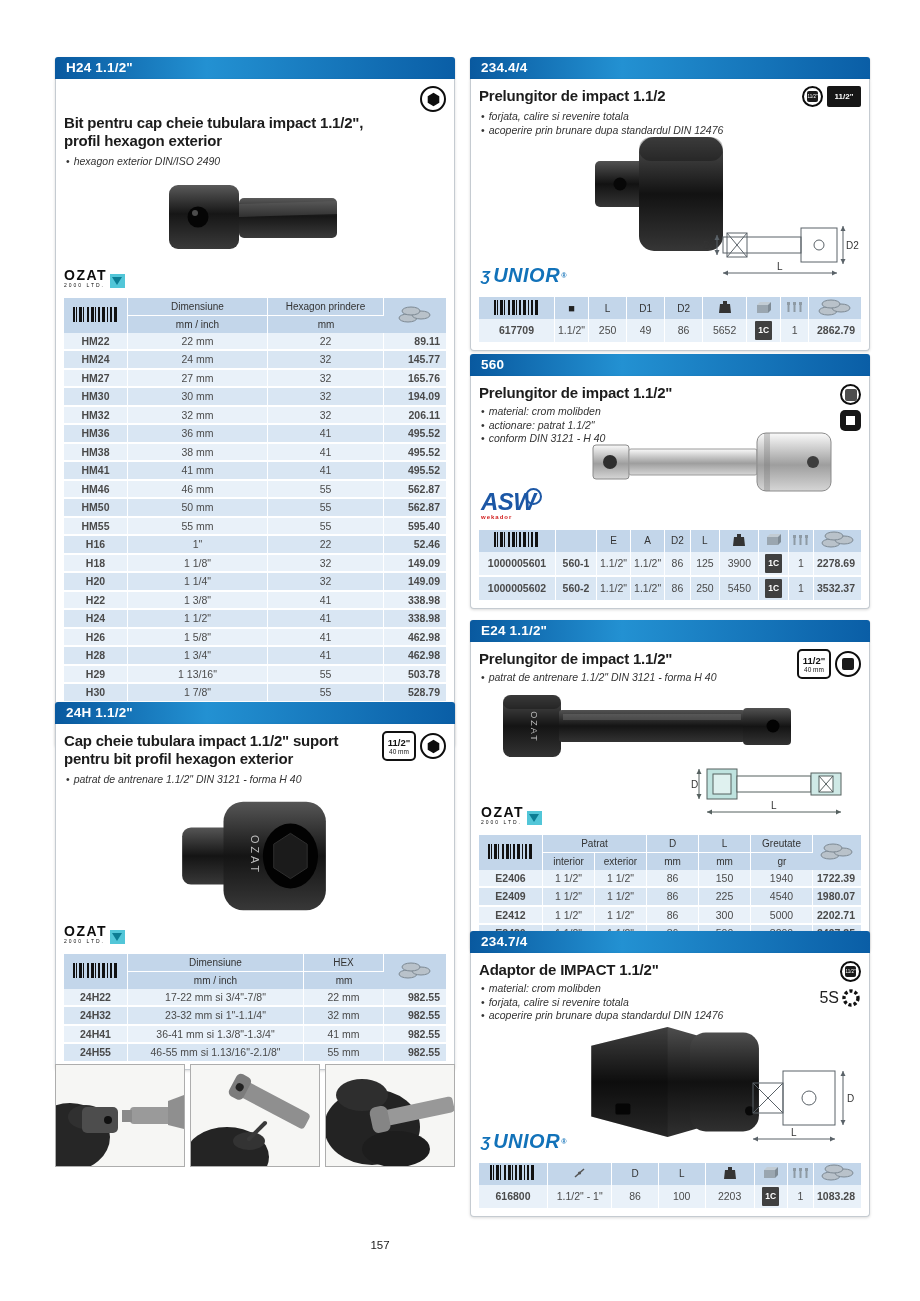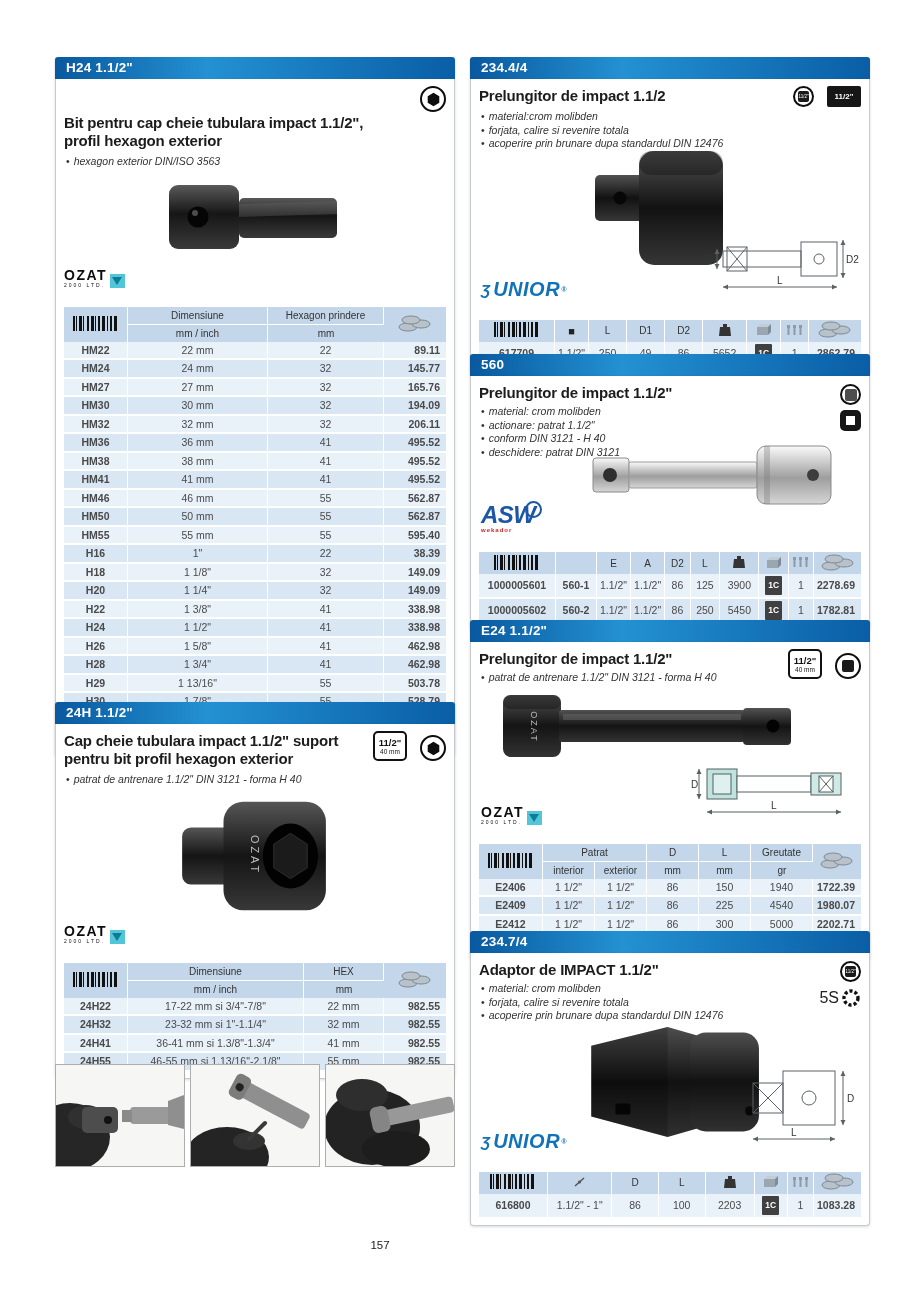--- a/index.html
+++ b/index.html
@@ -11,23 +11,23 @@
        padding-left:11px;letter-spacing:.2px;box-shadow:0 1px 2px rgba(0,0,0,.25);}
   .box{background:#fff;border:1px solid #c5cbd1;border-top:none;border-radius:0 0 4px 4px;
        padding:7px 8px 6px;box-shadow:0 1px 3px rgba(0,0,0,.15);position:relative;}
   .trow{display:flex;justify-content:space-between;align-items:flex-start;}
   .title{font-size:15px;font-weight:bold;color:#1c1c1c;margin:1px 0 3px;line-height:18px;letter-spacing:-.2px;}
   .bullets{margin:2px 0 2px 2px;}
   .b{font-size:10.5px;color:#333;line-height:13.5px;}
   .b .dot{margin-right:4px;font-style:normal;}
   .b i{font-style:italic;}
   .figure{display:flex;justify-content:center;align-items:center;}
-  .iconset{display:flex;gap:13px;align-items:flex-end;flex-shrink:0;}
+  .iconset{display:flex;gap:4px;align-items:center;flex-shrink:0;}
   
-  .ptable{width:100%;border-collapse:separate;border-spacing:0;margin-top:19px;}
+  .ptable{width:100%;border-collapse:separate;border-spacing:0;margin-top:10px;}
   .ptable th{background:#c3d6ea;font-weight:normal;font-size:10px;color:#333;padding:1.5px 2px;
              border-right:1px solid #fff;text-align:center;vertical-align:middle;height:14px;}
   .ptable th.sub{border-top:1px solid #fff;}
   .ptable td{font-size:10.5px;color:#4a4a4a;text-align:center;padding:2px 3px;
              border-right:1px solid #fff;border-bottom:2px solid #fff;vertical-align:middle;line-height:12.5px;}
   .ptable tr th:last-child,.ptable tr td:last-child{border-right:none;}
   .ptable tbody tr:nth-child(odd) td{background:#e9f1f9;}
   .ptable tbody tr:nth-child(even) td{background:#d9e6f3;}
   .c-code{font-weight:bold;color:#101010;}
   .c-price{font-weight:bold;color:#101010;text-align:right !important;padding-right:6px !important;}
@@ -87,21 +87,21 @@
         <h2 class="title" style="width:335px;margin-top:28px;">Bit pentru cap cheie tubulara impact 1.1/2", profil hexagon exterior</h2>
         <div class="iconset">
           <span class="ic-circle">
             <svg width="15" height="15" viewBox="0 0 14 14">
                 <polygon points="7,0.8 12.4,3.9 12.4,10.1 7,13.2 1.6,10.1 1.6,3.9" fill="#0d0d0d"></polygon>
               </svg>
           </span>
         </div>
       </div>
       <div class="bullets">
-        <div class="b"><span class="dot">•</span><i>hexagon exterior DIN/ISO 3563</i></div>
+        <div class="b"><span class="dot">•</span><i>hexagon exterior DIN/ISO 2490</i></div>
       </div>
       <div class="figure" style="height:96px;">
         <svg width="180" height="84" viewBox="0 0 180 84">
           <defs>
               <linearGradient id="gA" x1="0" y1="0" x2="0" y2="1">
             <stop offset="0" stop-color="#5a5a5a"></stop>
                 <stop offset=".45" stop-color="#161616"></stop>
                 <stop offset="1" stop-color="#3a3a3a"></stop>
           </linearGradient>
             </defs>
@@ -227,21 +227,21 @@
             <tr>
               <td class="c-code">HM55</td>
               <td class="c-dim">55 mm</td>
               <td class="c-dim">55</td>
               <td class="c-price">595.40</td>
             </tr>
             <tr>
               <td class="c-code">H16</td>
               <td class="c-dim">1"</td>
               <td class="c-dim">22</td>
-              <td class="c-price">38.39</td>
+              <td class="c-price">52.46</td>
             </tr>
             <tr>
               <td class="c-code">H18</td>
               <td class="c-dim">1 1/8"</td>
               <td class="c-dim">32</td>
               <td class="c-price">149.09</td>
             </tr>
             <tr>
               <td class="c-code">H20</td>
               <td class="c-dim">1 1/4"</td>
@@ -463,21 +463,20 @@
       <div class="trow">
         <h2 class="title">Prelungitor de impact 1.1/2</h2>
         <div class="iconset">
           <span class="ic-circle small">
             <span class="sq-fill tiny">11/2"</span>
           </span>
           <span class="sqchip">11/2''</span>
         </div>
       </div>
       <div class="bullets">
-        <div class="b"><span class="dot">•</span><i>material:crom molibden</i></div>
         <div class="b"><span class="dot">•</span><i>forjata, calire si revenire totala</i></div>
         <div class="b"><span class="dot">•</span><i>acoperire prin brunare dupa standardul DIN 12476</i></div>
       </div>
       <div class="mid" style="height:148px;">
         <div style="position:absolute;left:96px;top:-4px;">
           <svg width="150" height="120" viewBox="0 0 150 120">
             <defs>
                 <linearGradient id="gC" x1="0" y1="0" x2="0" y2="1">
               <stop offset="0" stop-color="#525252"></stop>
                   <stop offset=".5" stop-color="#121212"></stop>
@@ -611,21 +610,20 @@
           </span>
         <span class="sq-open">
             <span class="hole"></span>
           </span>
       </div>
       <h2 class="title" style="width:330px;">Prelungitor de impact 1.1/2"</h2>
       <div class="bullets">
         <div class="b"><span class="dot">•</span><i>material: crom molibden</i></div>
         <div class="b"><span class="dot">•</span><i>actionare: patrat 1.1/2"</i></div>
         <div class="b"><span class="dot">•</span><i>conform DIN 3121 - H 40</i></div>
-        <div class="b"><span class="dot">•</span><i>deschidere: patrat DIN 3121</i></div>
       </div>
       <div class="mid" style="height:72px;">
         <div style="position:absolute;right:14px;top:-34px;">
           <svg width="260" height="96" viewBox="0 0 260 72">
             <defs>
                 <linearGradient id="gD" x1="0" y1="0" x2="0" y2="1">
               <stop offset="0" stop-color="#fafafa"></stop>
                   <stop offset=".55" stop-color="#9e9e9e"></stop>
                   <stop offset="1" stop-color="#d6d6d6"></stop>
             </linearGradient>
@@ -725,21 +723,21 @@
             <tr>
               <td class="c-code">1000005602</td>
               <td class="c-code">560-2</td>
               <td class="c-dim">1.1/2"</td>
               <td class="c-dim">1.1/2"</td>
               <td class="c-dim">86</td>
               <td class="c-dim">250</td>
               <td class="c-dim">5450</td>
               <td class="c-badge"><span class="chip">1C</span></td>
               <td class="c-dim">1</td>
-              <td class="c-price">1782.81</td>
+              <td class="c-price">3532.37</td>
             </tr>
           </tbody>
       </table>
     </div>
   </section>
 
   <section class="sec" style="left:470px;top:620px;width:400px;">
     <div class="bar">
       <span>E24 1.1/2"</span>
     </div>

